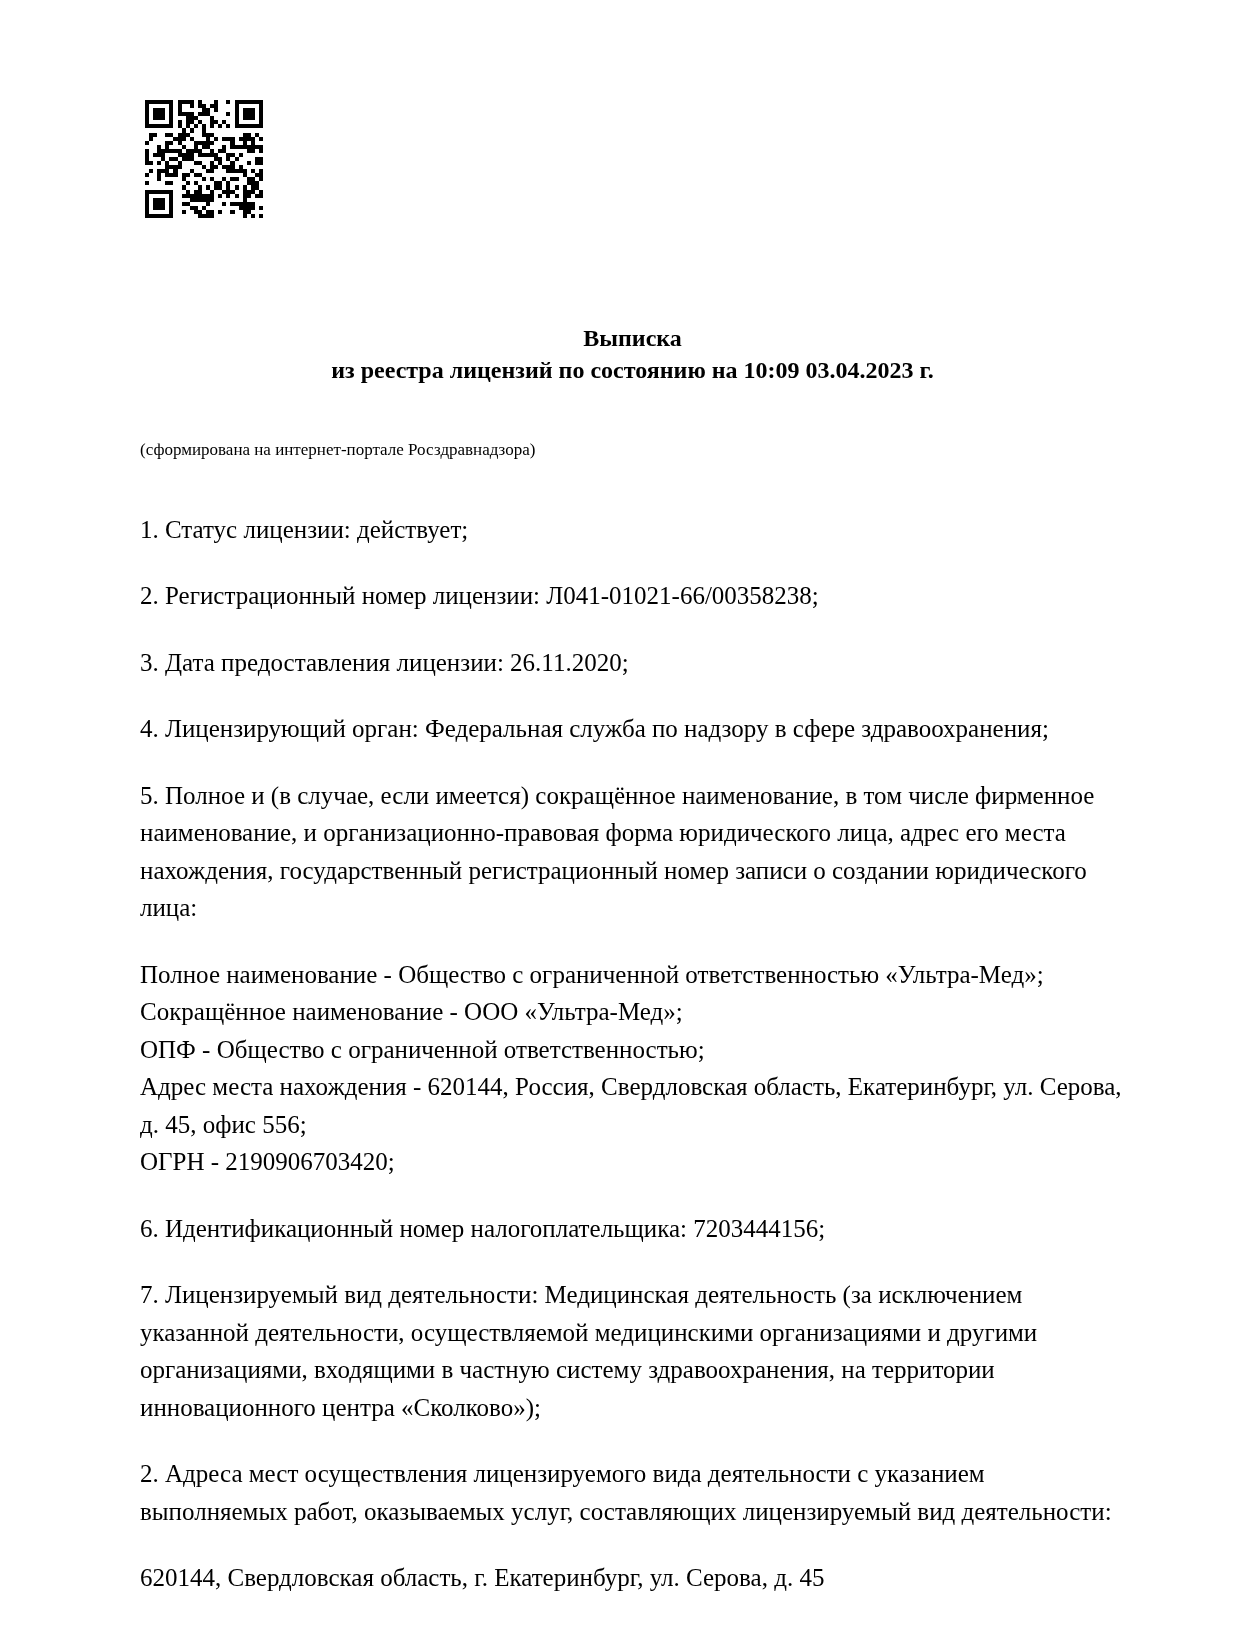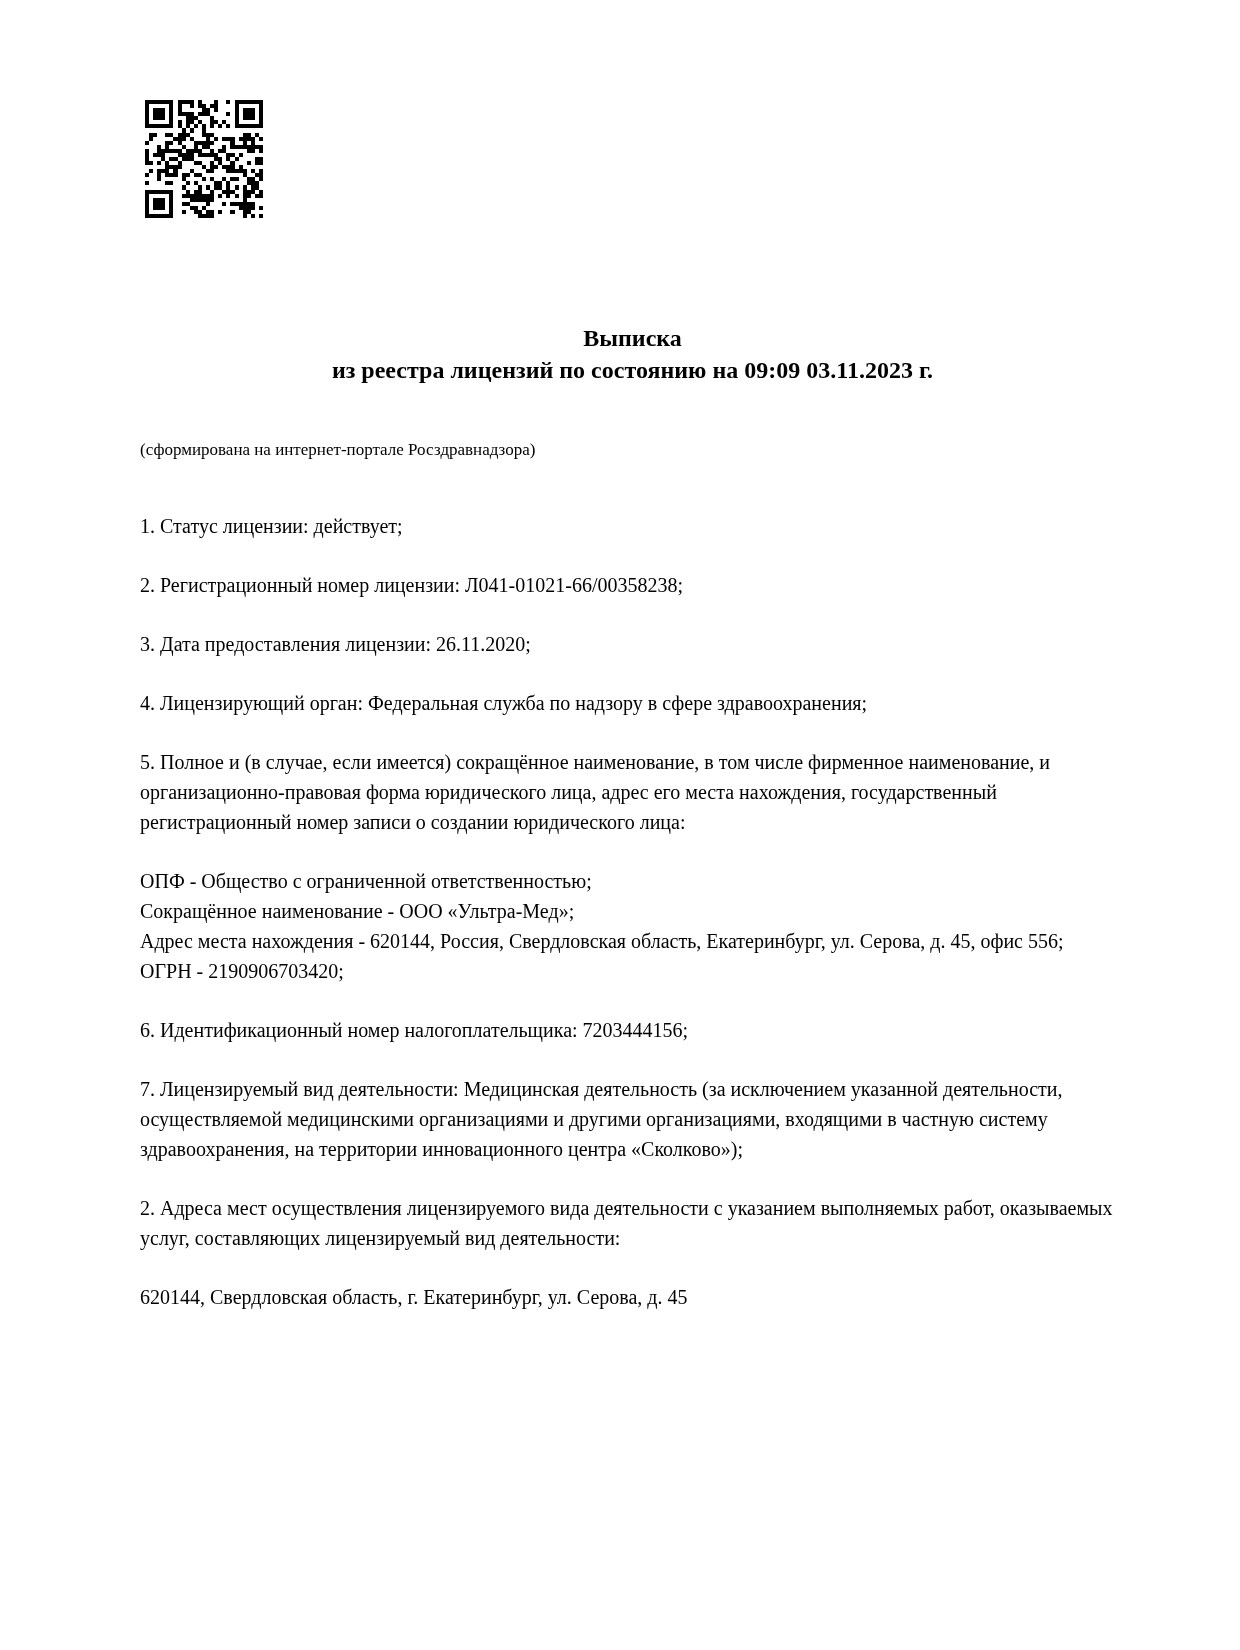--- a/index.html
+++ b/index.html
@@ -37,21 +37,21 @@
     font-size: 24px;
     line-height: 1.35;
   }
   .portal-note {
     margin-top: 52px;
     font-size: 17px;
     line-height: 1.3;
   }
   .body-text {
     margin-top: 50px;
-    font-size: 20px;
+    font-size: 25px;
     line-height: 1.5;
   }
   .para {
     margin: 0 0 29px 0;
   }
   .para:last-child {
     margin-bottom: 0;
   }
   .line {
     
@@ -457,40 +457,41 @@
         <rect x="15" y="28" width="1" height="1" fill="#000"></rect>
         <rect x="16" y="28" width="1" height="1" fill="#000"></rect>
         <rect x="24" y="28" width="1" height="1" fill="#000"></rect>
         <rect x="26" y="28" width="1" height="1" fill="#000"></rect>
         <rect x="28" y="28" width="1" height="1" fill="#000"></rect>
       </svg>
   </div>
 
   <div class="title-block">
     <div>Выписка</div>
-    <div>из реестра лицензий по состоянию на 09:09 03.11.2023 г.</div>
+    <div>из реестра лицензий по состоянию на 10:09 03.04.2023 г.</div>
   </div>
 
   <div class="portal-note">(сформирована на интернет-портале Росздравнадзора)</div>
 
   <div class="body-text">
 
     <div class="para">1. Статус лицензии: действует;</div>
 
     <div class="para">2. Регистрационный номер лицензии: Л041-01021-66/00358238;</div>
 
     <div class="para">3. Дата предоставления лицензии: 26.11.2020;</div>
 
     <div class="para">4. Лицензирующий орган: Федеральная служба по надзору в сфере здравоохранения;</div>
 
     <div class="para">5. Полное и (в случае, если имеется) сокращённое наименование, в том числе фирменное наименование, и организационно-правовая форма юридического лица, адрес его места нахождения, государственный регистрационный номер записи о создании юридического лица:</div>
 
     <div class="para">
+      <div class="line">Полное наименование - Общество с ограниченной ответственностью «Ультра-Мед»;</div>
+      <div class="line">Сокращённое наименование - ООО «Ультра-Мед»;</div>
       <div class="line">ОПФ - Общество с ограниченной ответственностью;</div>
-      <div class="line">Сокращённое наименование - ООО «Ультра-Мед»;</div>
       <div class="line">Адрес места нахождения - 620144, Россия, Свердловская область, Екатеринбург, ул. Серова, д. 45, офис 556;</div>
       <div class="line">ОГРН - 2190906703420;</div>
     </div>
 
     <div class="para">6. Идентификационный номер налогоплательщика: 7203444156;</div>
 
     <div class="para">7. Лицензируемый вид деятельности: Медицинская деятельность (за исключением указанной деятельности, осуществляемой медицинскими организациями и другими организациями, входящими в частную систему здравоохранения, на территории инновационного центра «Сколково»);</div>
 
     <div class="para">2. Адреса мест осуществления лицензируемого вида деятельности с указанием выполняемых работ, оказываемых услуг, составляющих лицензируемый вид деятельности:</div>
 

